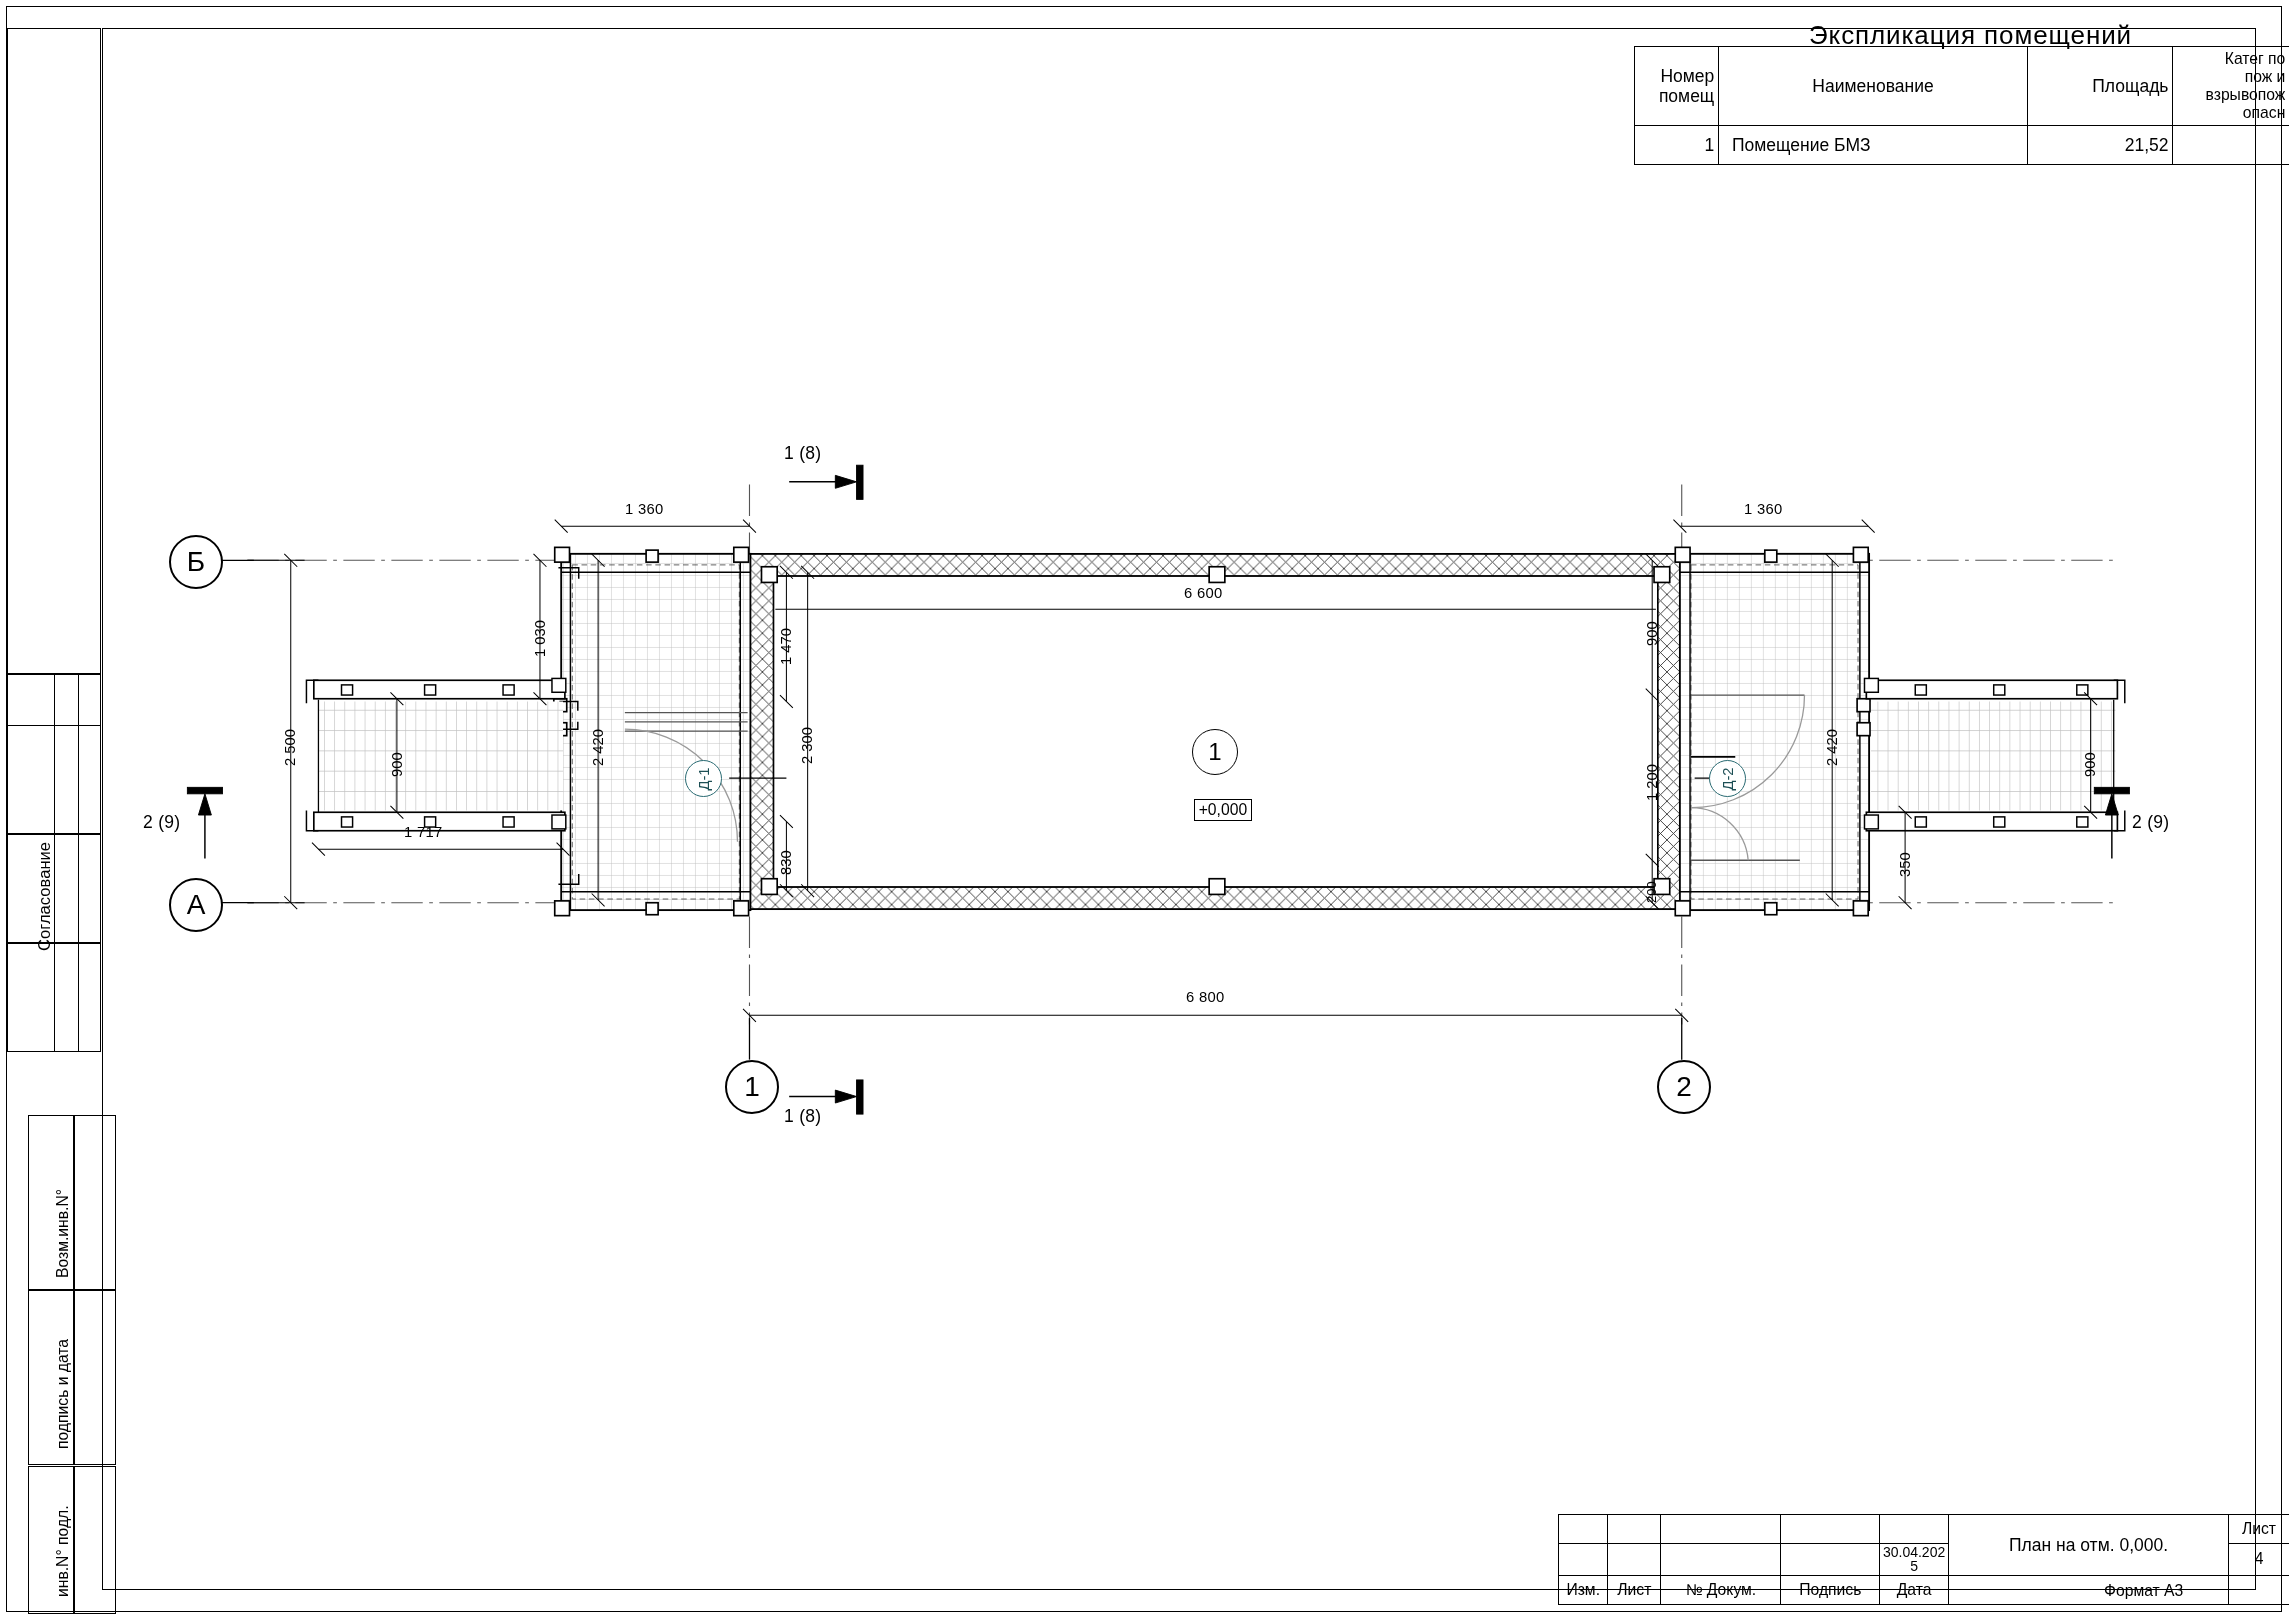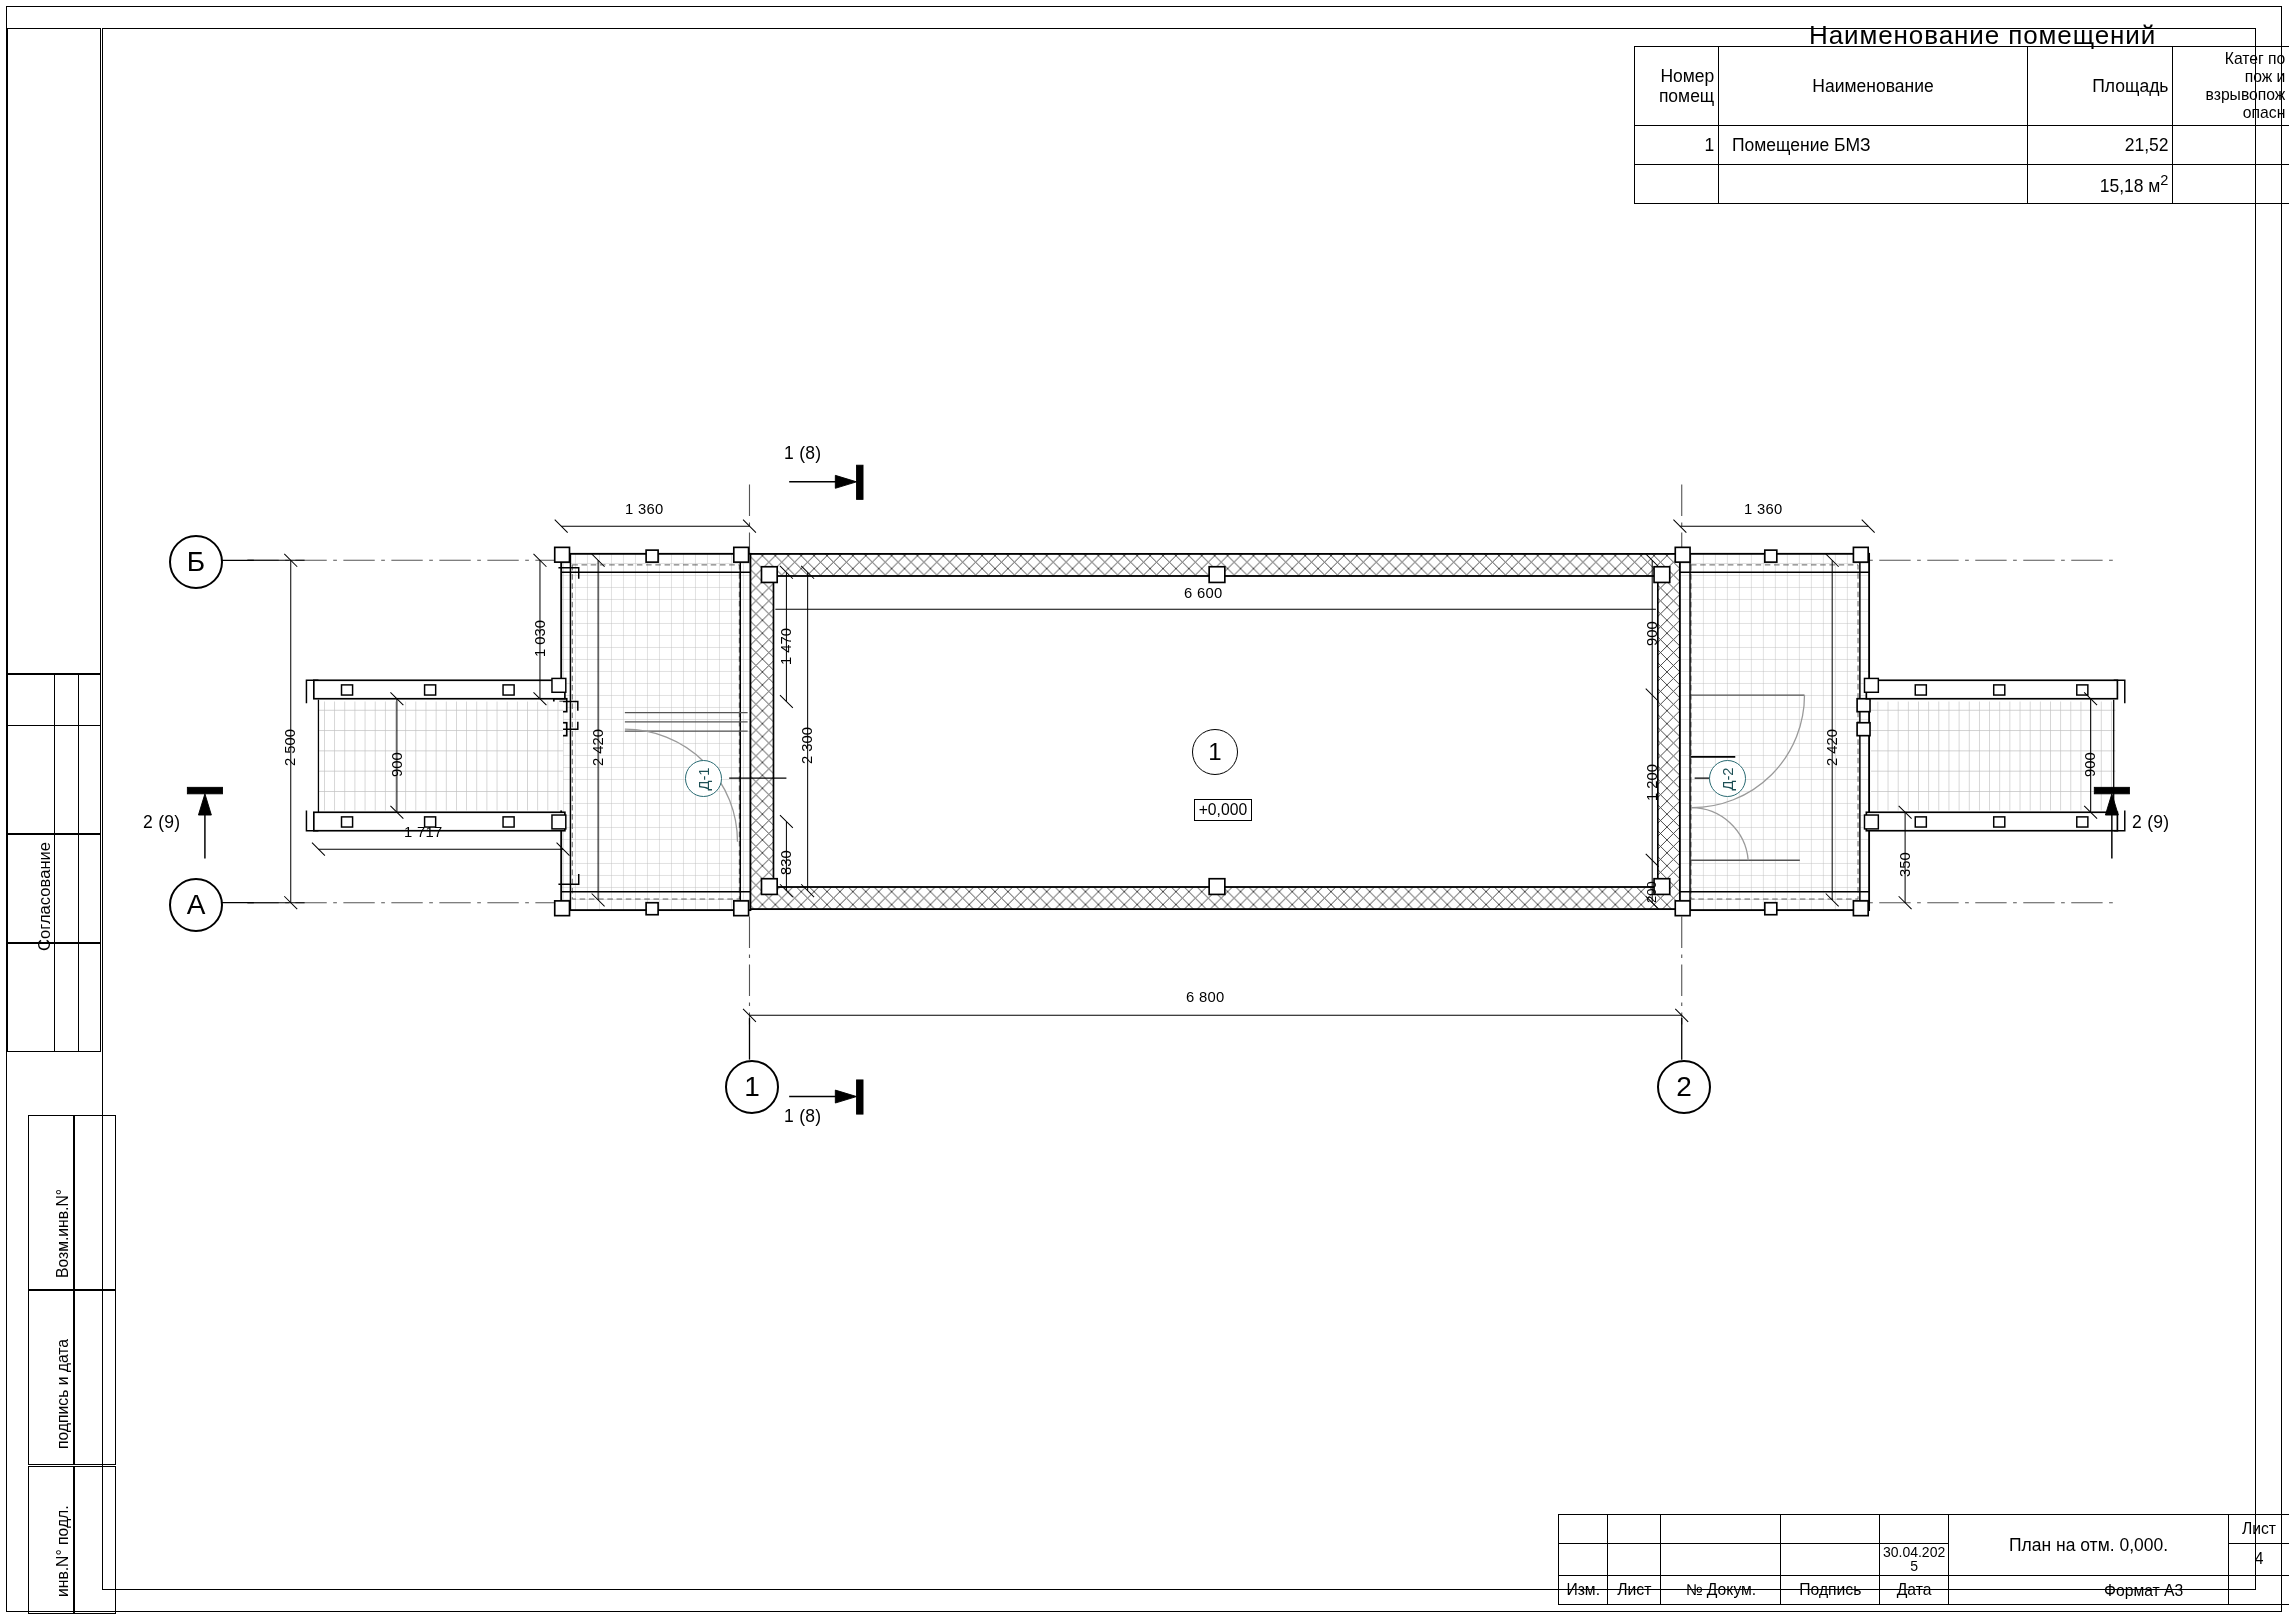--- a/index.html
+++ b/index.html
@@ -77,21 +77,21 @@
 <div class="lm" style="left:74px;top:1115px;width:42px;height:175px;"></div>
 
 <div class="lm" style="left:28px;top:1290px;width:46px;height:175px;"></div>
 <div class="vt" style="left:54px;top:1449px;font-size:15.7px;">подпись  и  дата</div>
 <div class="lm" style="left:74px;top:1290px;width:42px;height:175px;"></div>
 
 <div class="lm" style="left:28px;top:1466px;width:46px;height:148px;"></div>
 <div class="vt" style="left:54px;top:1597px;font-size:15.7px;">инв.N° подл.</div>
 <div class="lm" style="left:74px;top:1466px;width:42px;height:148px;"></div>
 
-<div id="expl-title">Наименование помещений</div>
+<div id="expl-title">Экспликация помещений</div>
 
 <table id="expl-table">
   <tbody>
       <tr class="hd">
     <td class="c-num">
       <span>Номер</span><br>
       <span>помещ</span>
     </td>
     <td class="c-name" style="text-align:center;padding-left:3.7px;">Наименование</td>
     <td class="c-area">Площадь</td>
@@ -101,26 +101,20 @@
       <span>взрывопож</span><br>
       <span>опасн</span>
     </td>
   </tr>
   <tr class="bd">
     <td class="c-num">1</td>
     <td class="c-name">Помещение БМЗ</td>
     <td class="c-area">21,52</td>
     <td class="c-cat"></td>
   </tr>
-  <tr class="bd">
-    <td class="c-num"></td>
-    <td class="c-name"></td>
-    <td class="c-area"><span>15,18 м</span><sup>2</sup></td>
-    <td class="c-cat"></td>
-  </tr>
 </tbody>
   </table>
 
 <svg id="plan" viewBox="0 0 2481 1754" xmlns="http://www.w3.org/2000/svg">
   <defs>
     <pattern id="hatchWall" width="14" height="14" patternUnits="userSpaceOnUse">
       <rect width="14" height="14" fill="#ffffff"></rect>
       <path d="M0,0 L14,14 M14,0 L0,14" stroke="#3a3a3a" stroke-width="1"></path>
     </pattern>
     <pattern id="gridFine" width="13" height="13" patternUnits="userSpaceOnUse">

